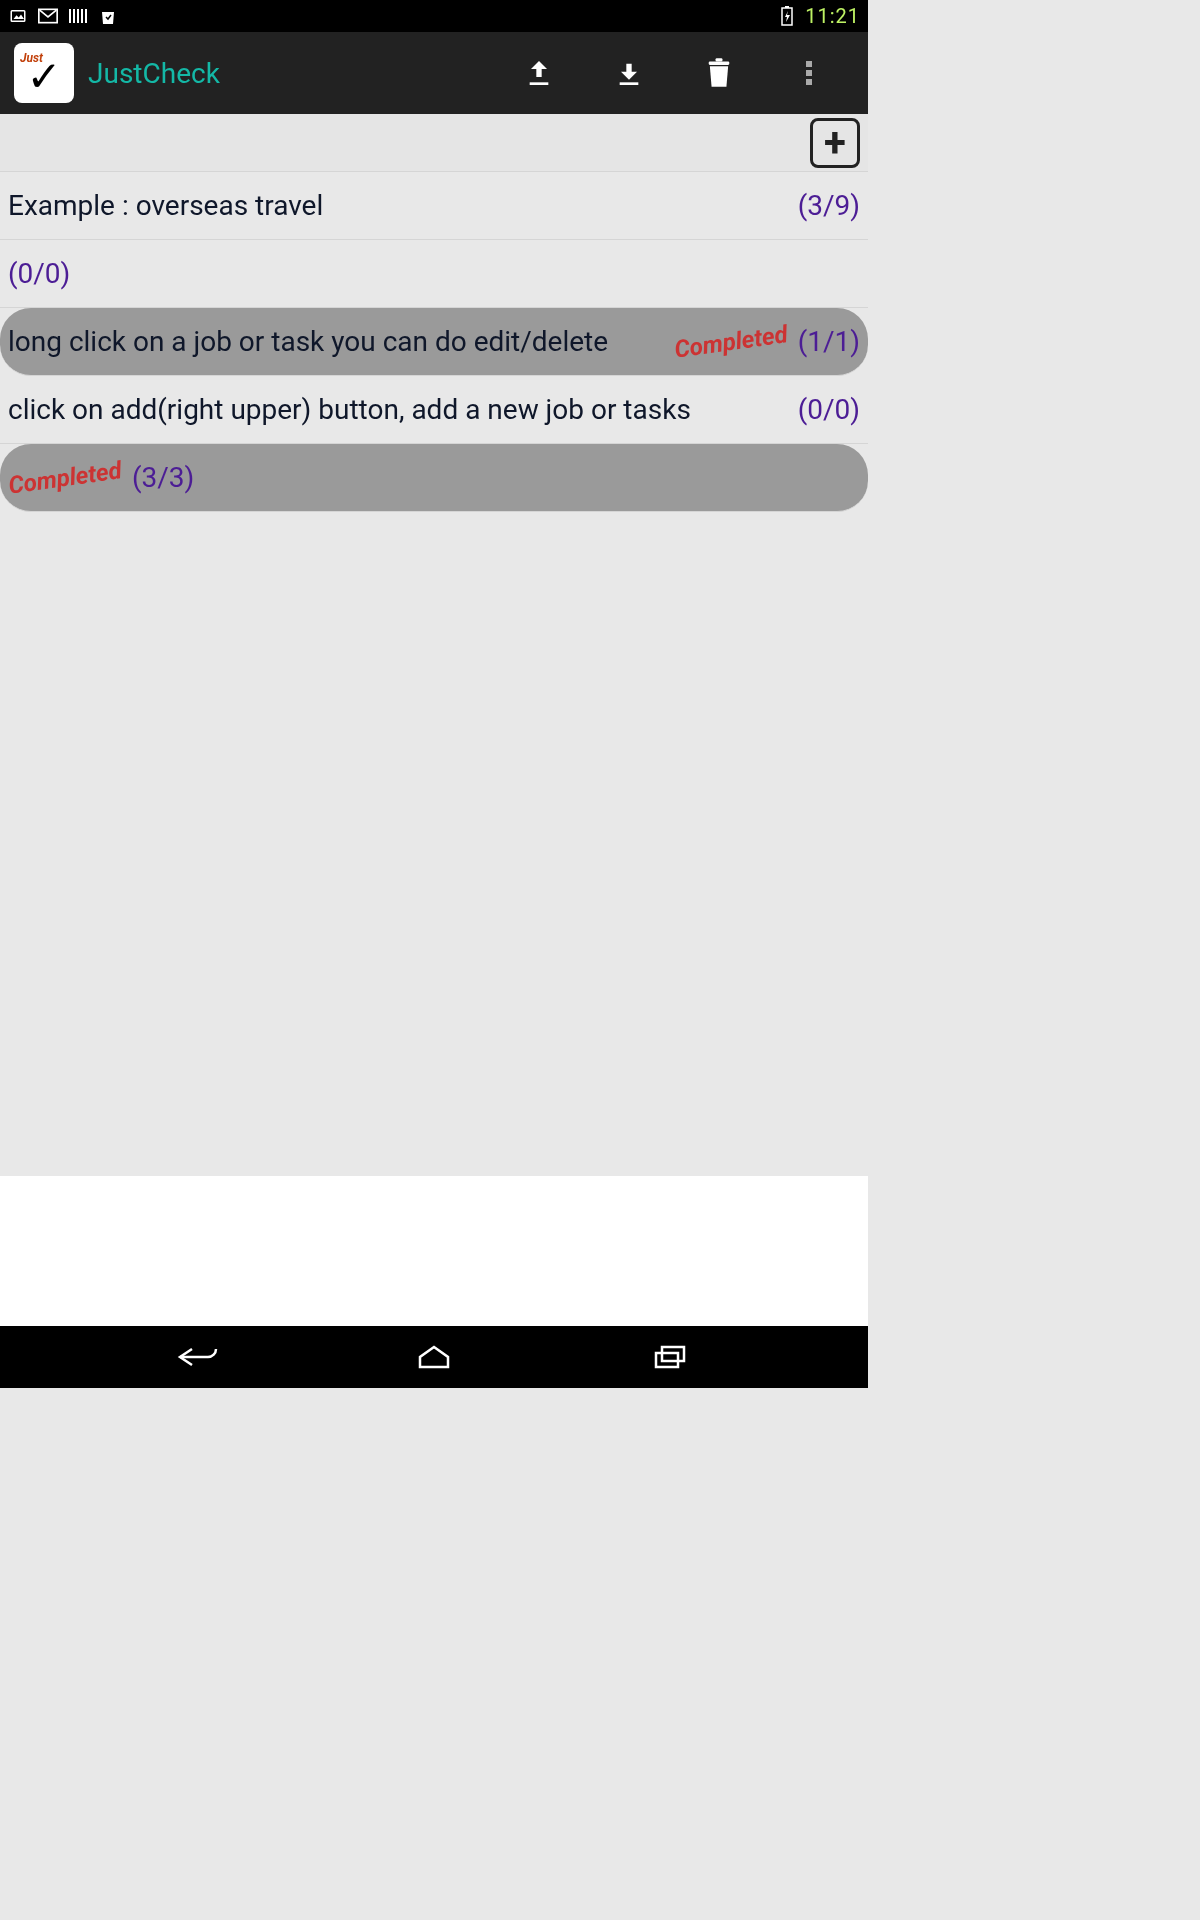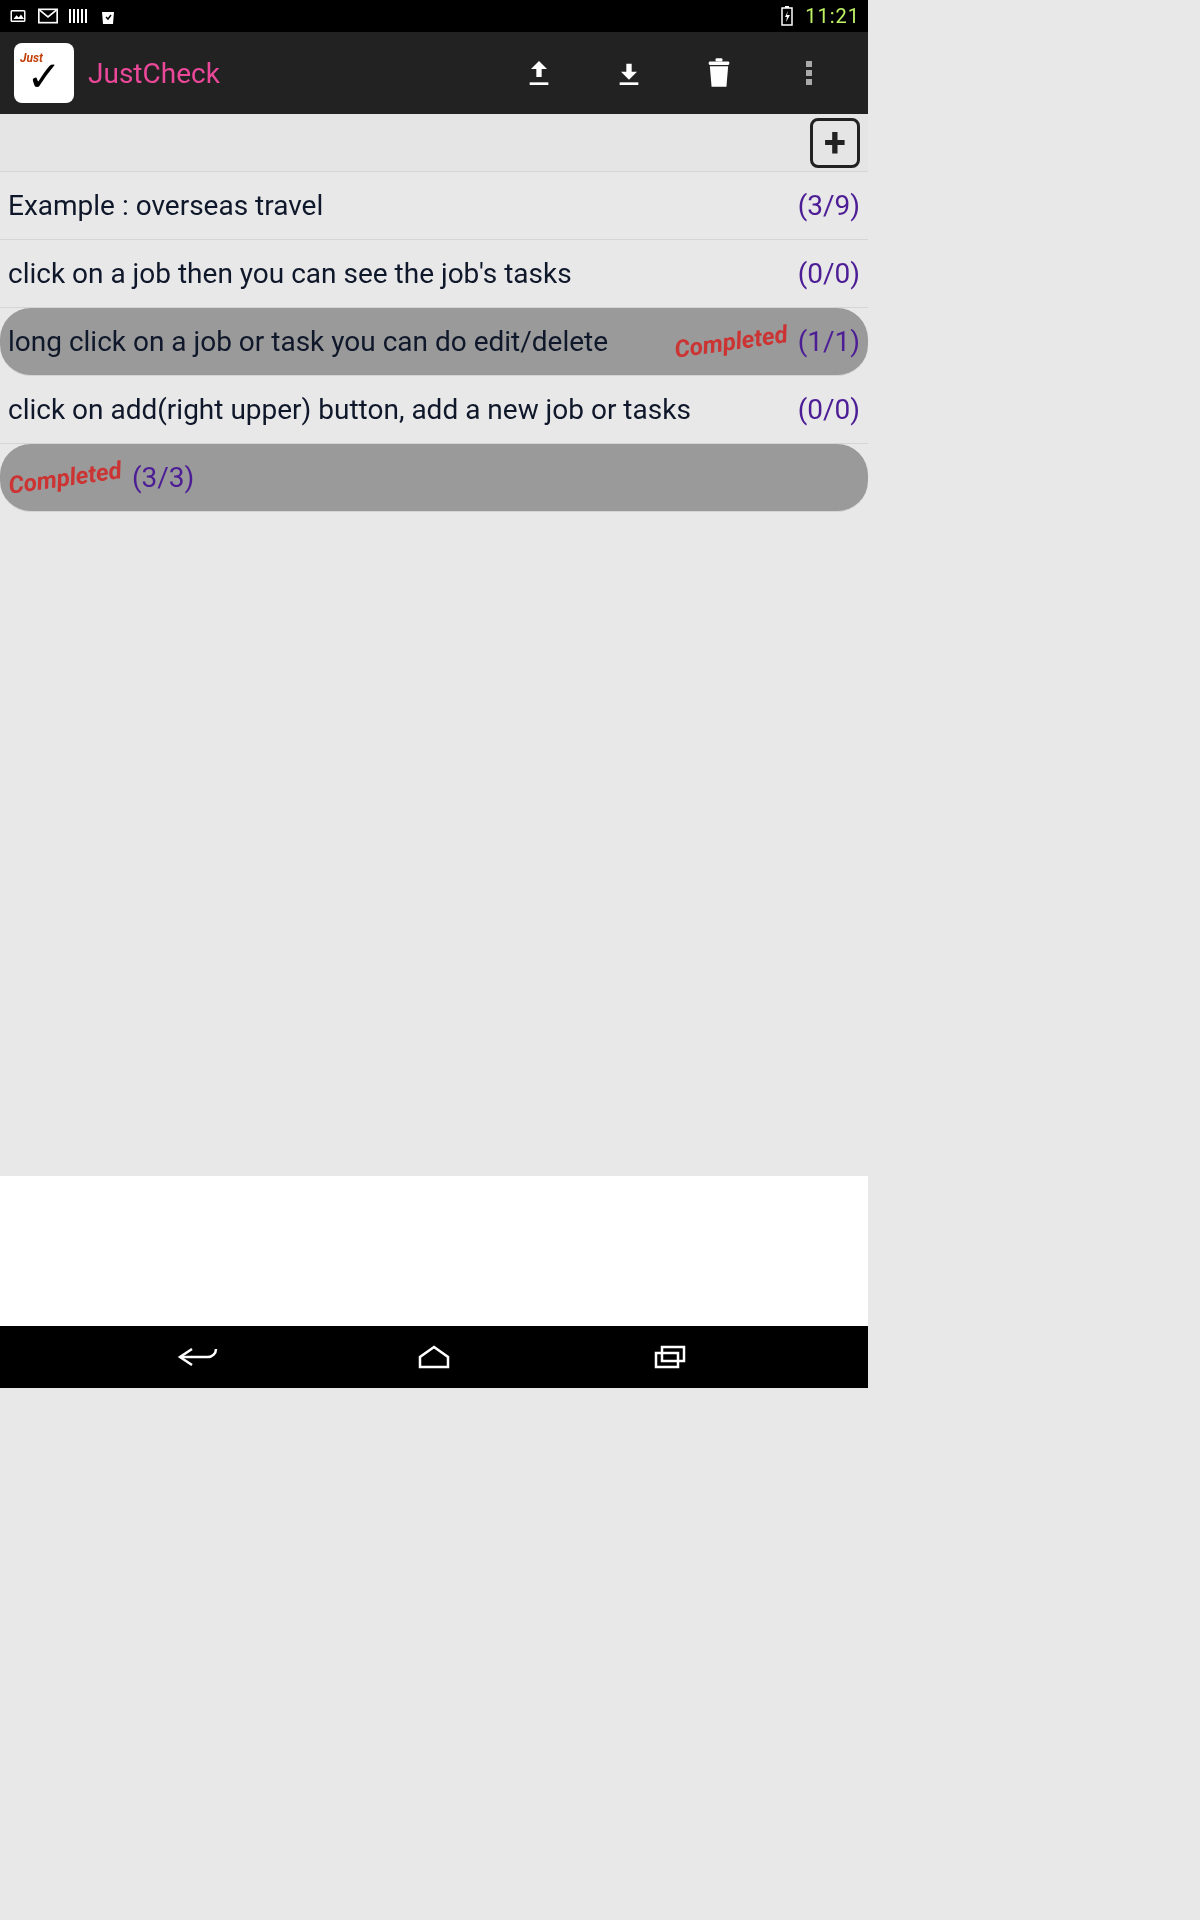--- a/index.html
+++ b/index.html
@@ -10,21 +10,21 @@
     .status-bar { height: 32px; background: #000; color: #bef264; display: flex; align-items: center; padding: 0 8px; font-size: 18px; }
     .status-left { display: flex; gap: 10px; align-items: center; }
     .status-right { margin-left: auto; display: flex; gap: 8px; align-items: center; font-size: 20px; letter-spacing: 1px; }
     .status-icon { width: 20px; height: 20px; display: inline-flex; align-items: center; justify-content: center; }
 
     
     .action-bar { height: 82px; background: #222; display: flex; align-items: center; padding: 0 14px; }
     .app-icon { width: 60px; height: 60px; background: #fff; border-radius: 8px; display: flex; align-items: center; justify-content: center; margin-right: 14px; position: relative; }
     .app-icon-just { position: absolute; top: 8px; left: 6px; font-size: 12px; font-weight: bold; color: #c2410c; font-style: italic; }
     .app-icon-check { font-size: 42px; color: #000; line-height: 1; transform: translateY(4px); }
-    .app-title { color: #ec4899; font-size: 28px; font-weight: 400; }
+    .app-title { color: #14b8a6; font-size: 28px; font-weight: 400; }
     .action-spacer { flex: 1; }
     .action-icons { display: flex; align-items: center; gap: 0; }
     .action-btn { width: 90px; height: 80px; display: flex; align-items: center; justify-content: center; color: #fff; cursor: pointer; }
 
     
     .add-row { height: 58px; background: #e5e5e5; display: flex; align-items: center; justify-content: flex-end; padding-right: 8px; border-bottom: 1px solid #d5d5d5; }
     .add-btn { width: 50px; height: 50px; border: 3px solid #222; border-radius: 8px; display: flex; align-items: center; justify-content: center; font-size: 40px; font-weight: 700; color: #222; cursor: pointer; line-height: 1; }
 
     
     .job-list { flex: 1; background: #e8e8e8; }
@@ -127,21 +127,20 @@
 <div class="add-row">
   <div class="add-btn">+</div>
 </div>
 
 <div class="job-list">
   <div class="job-row">
     <div class="job-title">Example : overseas travel</div>
     <div class="job-count">(3/9)</div>
   </div>
   <div class="job-row">
-    <div class="job-title">click on a job then you can see the job's tasks</div>
     <div class="job-count">(0/0)</div>
   </div>
   <div class="job-row completed">
     <div class="job-title">long click on a job or task you can do edit/delete</div>
     <div class="completed-stamp">Completed</div>
     <div class="job-count">(1/1)</div>
   </div>
   <div class="job-row">
     <div class="job-title">click on add(right upper) button, add a new job or tasks</div>
     <div class="job-count">(0/0)</div>

